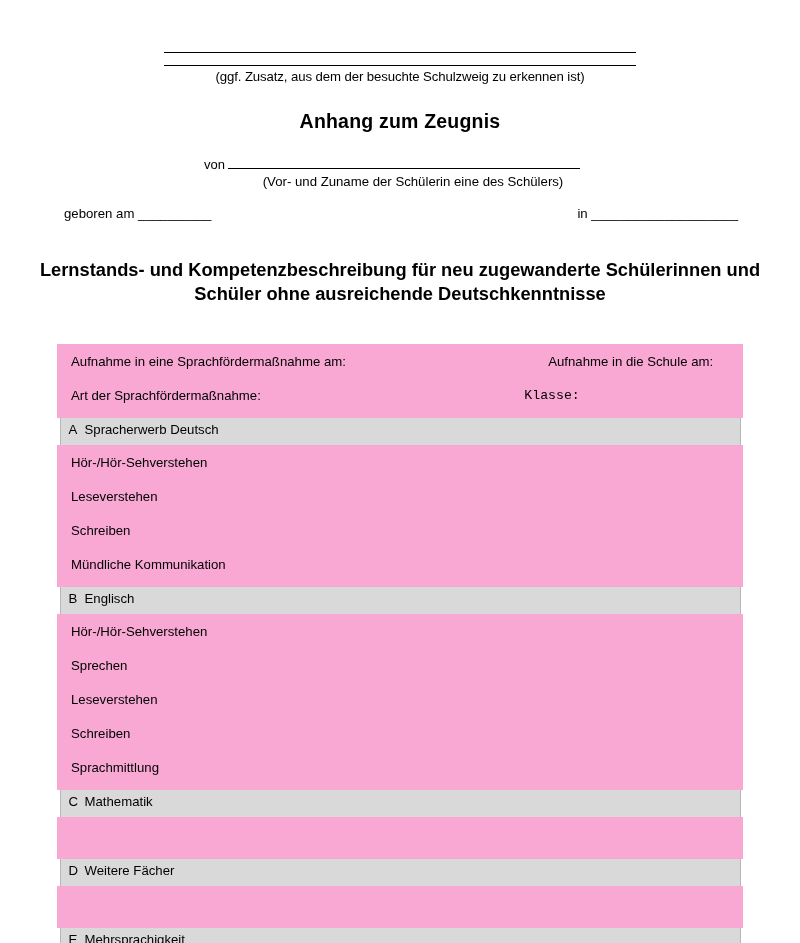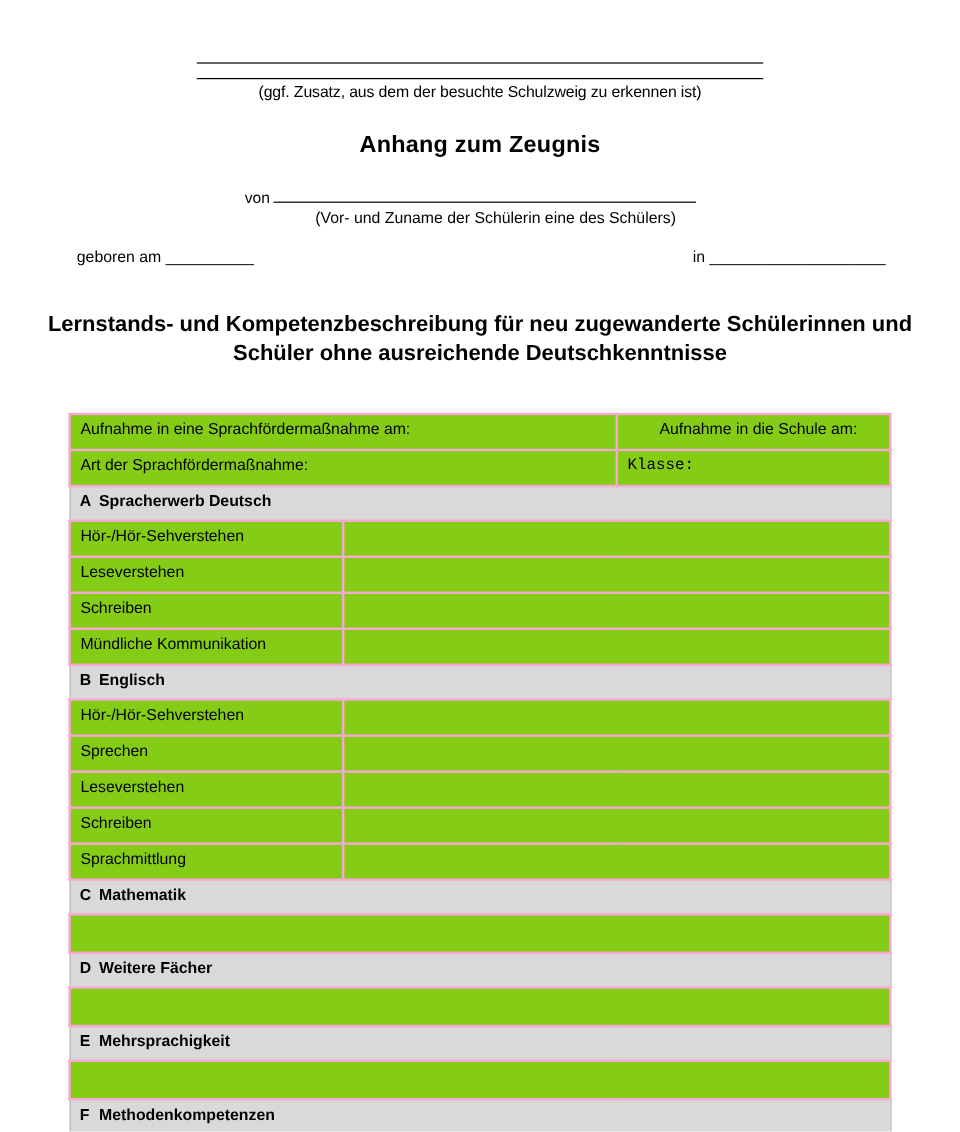--- a/index.html
+++ b/index.html
@@ -131,44 +131,44 @@
     margin: 37px auto 0 auto;
     width: 686px;
   }
   table.form {
     border-collapse: collapse;
     width: 686px;
     table-layout: fixed;
     font-size: 13.2px;
   }
   table.form td {
-    border: 2px solid #f9a8d4;
+    border: 6px solid #f9a8d4;
     padding: 4px 0 4px 8px;
     vertical-align: top;
-    background: #84cc16;
+    background: #f9a8d4;
     height: 20px;
   }
   td.tall {
     height: 36px;
     padding-top: 7px;
   }
   td.center {
     text-align: center;
     padding-left: 0;
     padding-right: 0;
   }
   td.right {
     text-align: left;
     padding-right: 22px;
     padding-left: 0;
     font-family: Liberation Mono, monospace;
   }
   tr.section td {
     background: #d9d9d9;
-    font-weight: bold;
+    font-weight: normal;
     border-top: 1px solid #c6c6c6;
     border-bottom: 1px solid #c6c6c6;
     border-left: 1px solid #b7b7b7;
     border-right: 1px solid #b7b7b7;
     padding-top: 4px;
     padding-bottom: 4px;
     height: 19px;
   }
   .sec-letter {
     display: inline-block;

